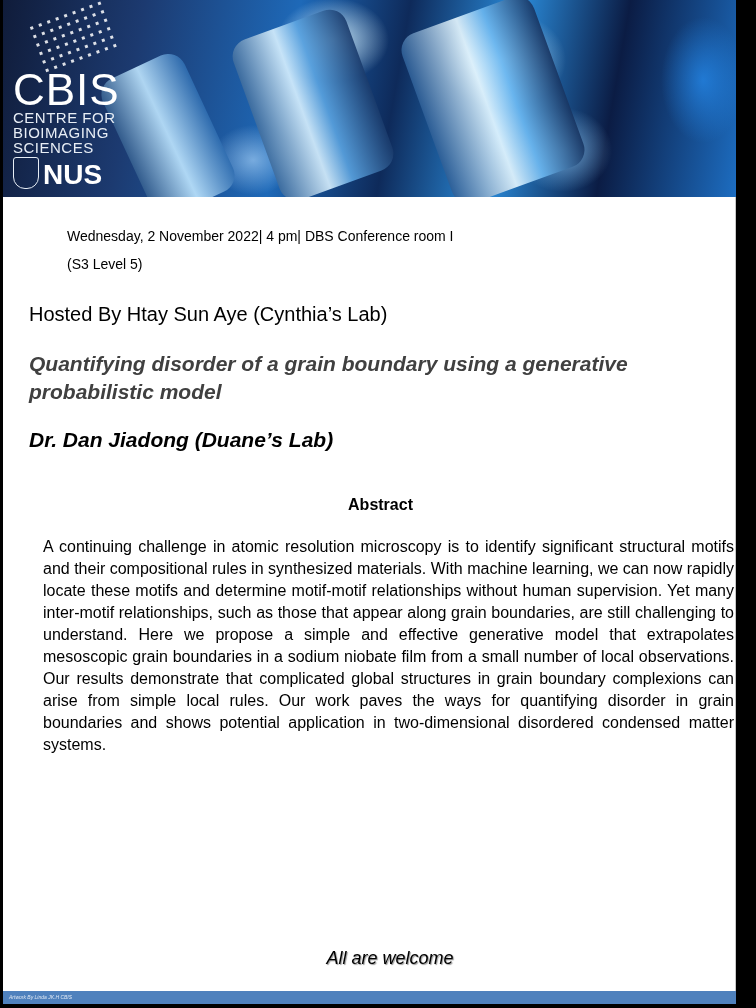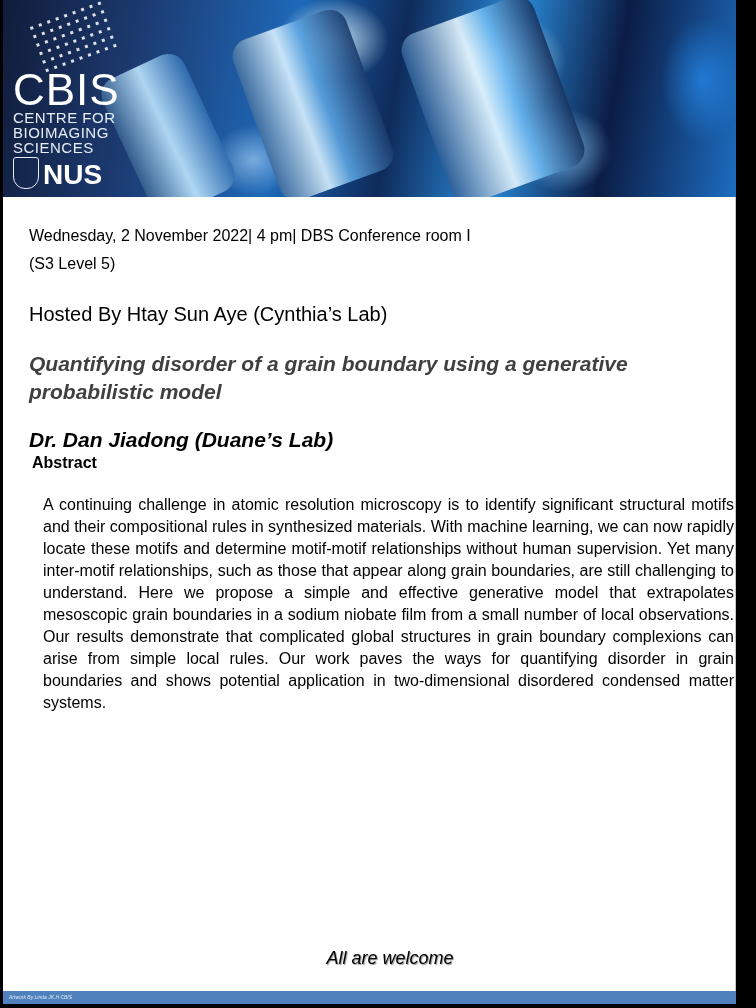--- a/index.html
+++ b/index.html
@@ -37,25 +37,25 @@
     transform: rotate(-20deg);
   }
   .logo { position: absolute; left: 10px; top: 70px; color: #fff; }
   .logo-cbis { font-size: 44px; letter-spacing: 1px; line-height: 40px; font-weight: normal; }
   .logo-line { font-size: 15px; line-height: 15px; letter-spacing: 0.5px; color: #e8eef6; }
   .logo-nus-row { display: flex; align-items: flex-end; margin-top: 2px; }
   .crest { width: 24px; height: 30px; border: 1.5px solid #e6edf5; border-radius: 3px 3px 12px 12px; margin-right: 4px; }
   .logo-nus { font-size: 28px; line-height: 28px; font-weight: bold; }
 
   .content { position: absolute; left: 26px; top: 222px; width: 700px; }
-  .t-date { font-size: 16px; color: #000; line-height: 28px; }
+  .t-date { font-size: 14px; color: #000; line-height: 28px; margin-left: 38px; }
   .t-host { font-size: 20px; color: #000; margin-top: 22px; line-height: 28px; }
   .t-title { font-size: 21px; color: #404040; font-weight: bold; font-style: italic; margin-top: 22px; line-height: 28px; width: 640px; }
   .t-speaker { font-size: 21px; color: #000; font-weight: bold; font-style: italic; margin-top: 20px; line-height: 28px; }
-  .t-abs-h { font-size: 16px; font-weight: bold; color: #000; margin-left: 3px; }
+  .t-abs-h { font-size: 16px; font-weight: bold; color: #000; margin-top: 42px; margin-left: 3px; text-align: center; }
   .t-abs { font-size: 16px; color: #000; text-align: justify; line-height: 22px; margin-top: 22px; margin-left: 14px; width: 691px; }
   .welcome { position: absolute; left: 0; width: 750px; top: 948px; text-align: center;
              font-size: 18px; font-style: italic; color: #000; text-shadow: 1px 1px 1px #999; margin-left: 12px; }
   .footer { position: absolute; left: 0; top: 991px; width: 750px; height: 13px; background: #4f81bd; }
   .footer-credit { position: absolute; left: 6px; top: 3px; font-size: 5px; color: #dfe8f4; font-style: italic; }
   .rborder { position: absolute; right: 0; top: 197px; width: 1px; height: 794px; background: #c8c8c8; }
 </style>
 </head>
 <body>
 

